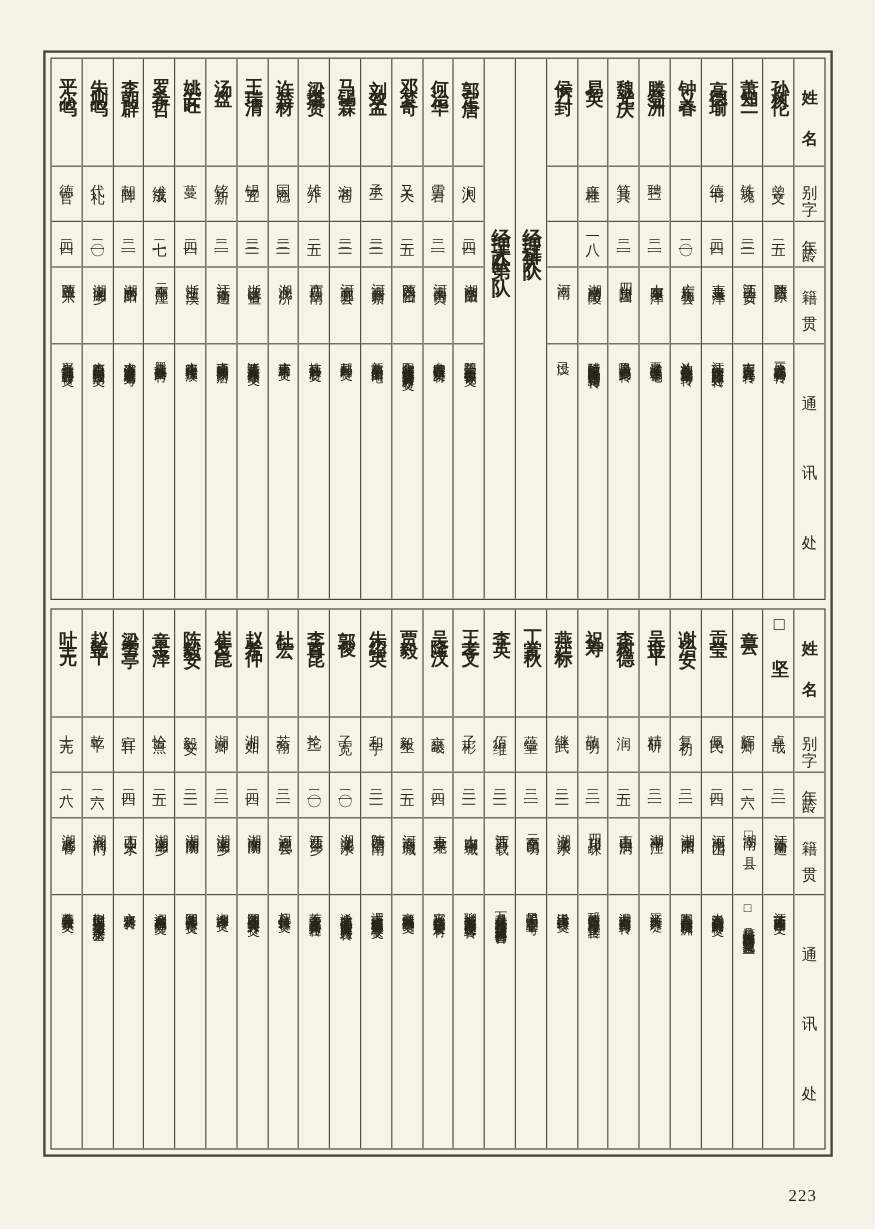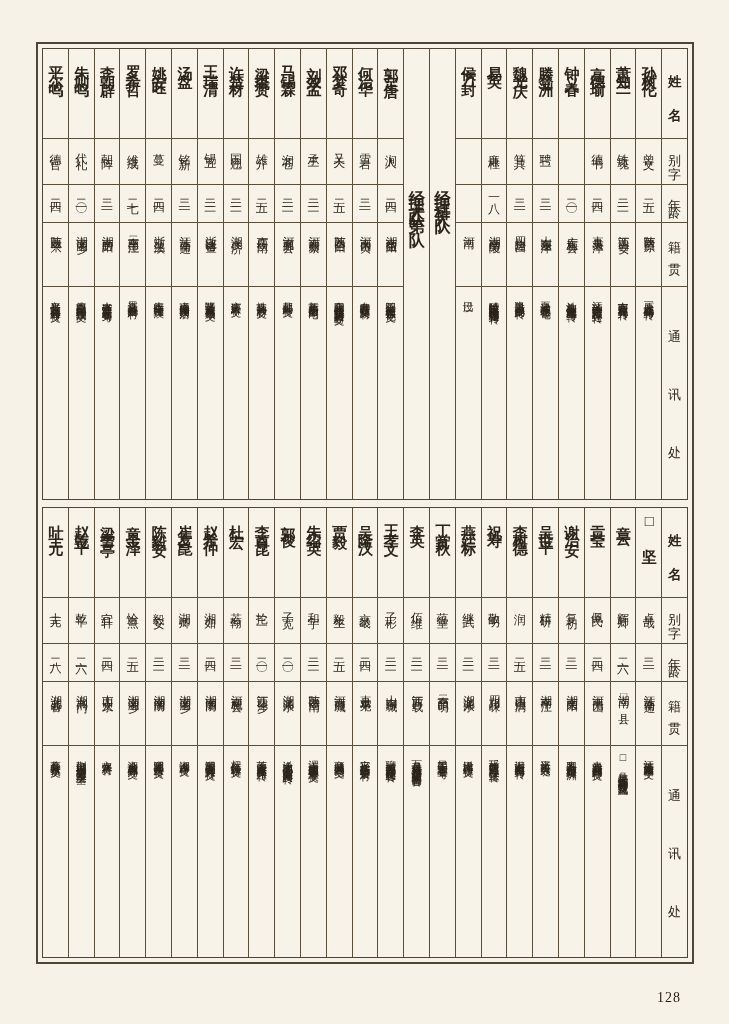--- a/index.html
+++ b/index.html
@@ -912,13 +912,13 @@
         <div class="cell native">
           <span class="vtext">湖北蕲春</span>
         </div>
         <div class="cell addr">
           <span class="vtext">蕲春县张家镇交</span>
         </div>
       </div>
     </div>
 </div>
 
-<div class="page-number">128</div>
+<div class="page-number">223</div>
 
 </body></html>

